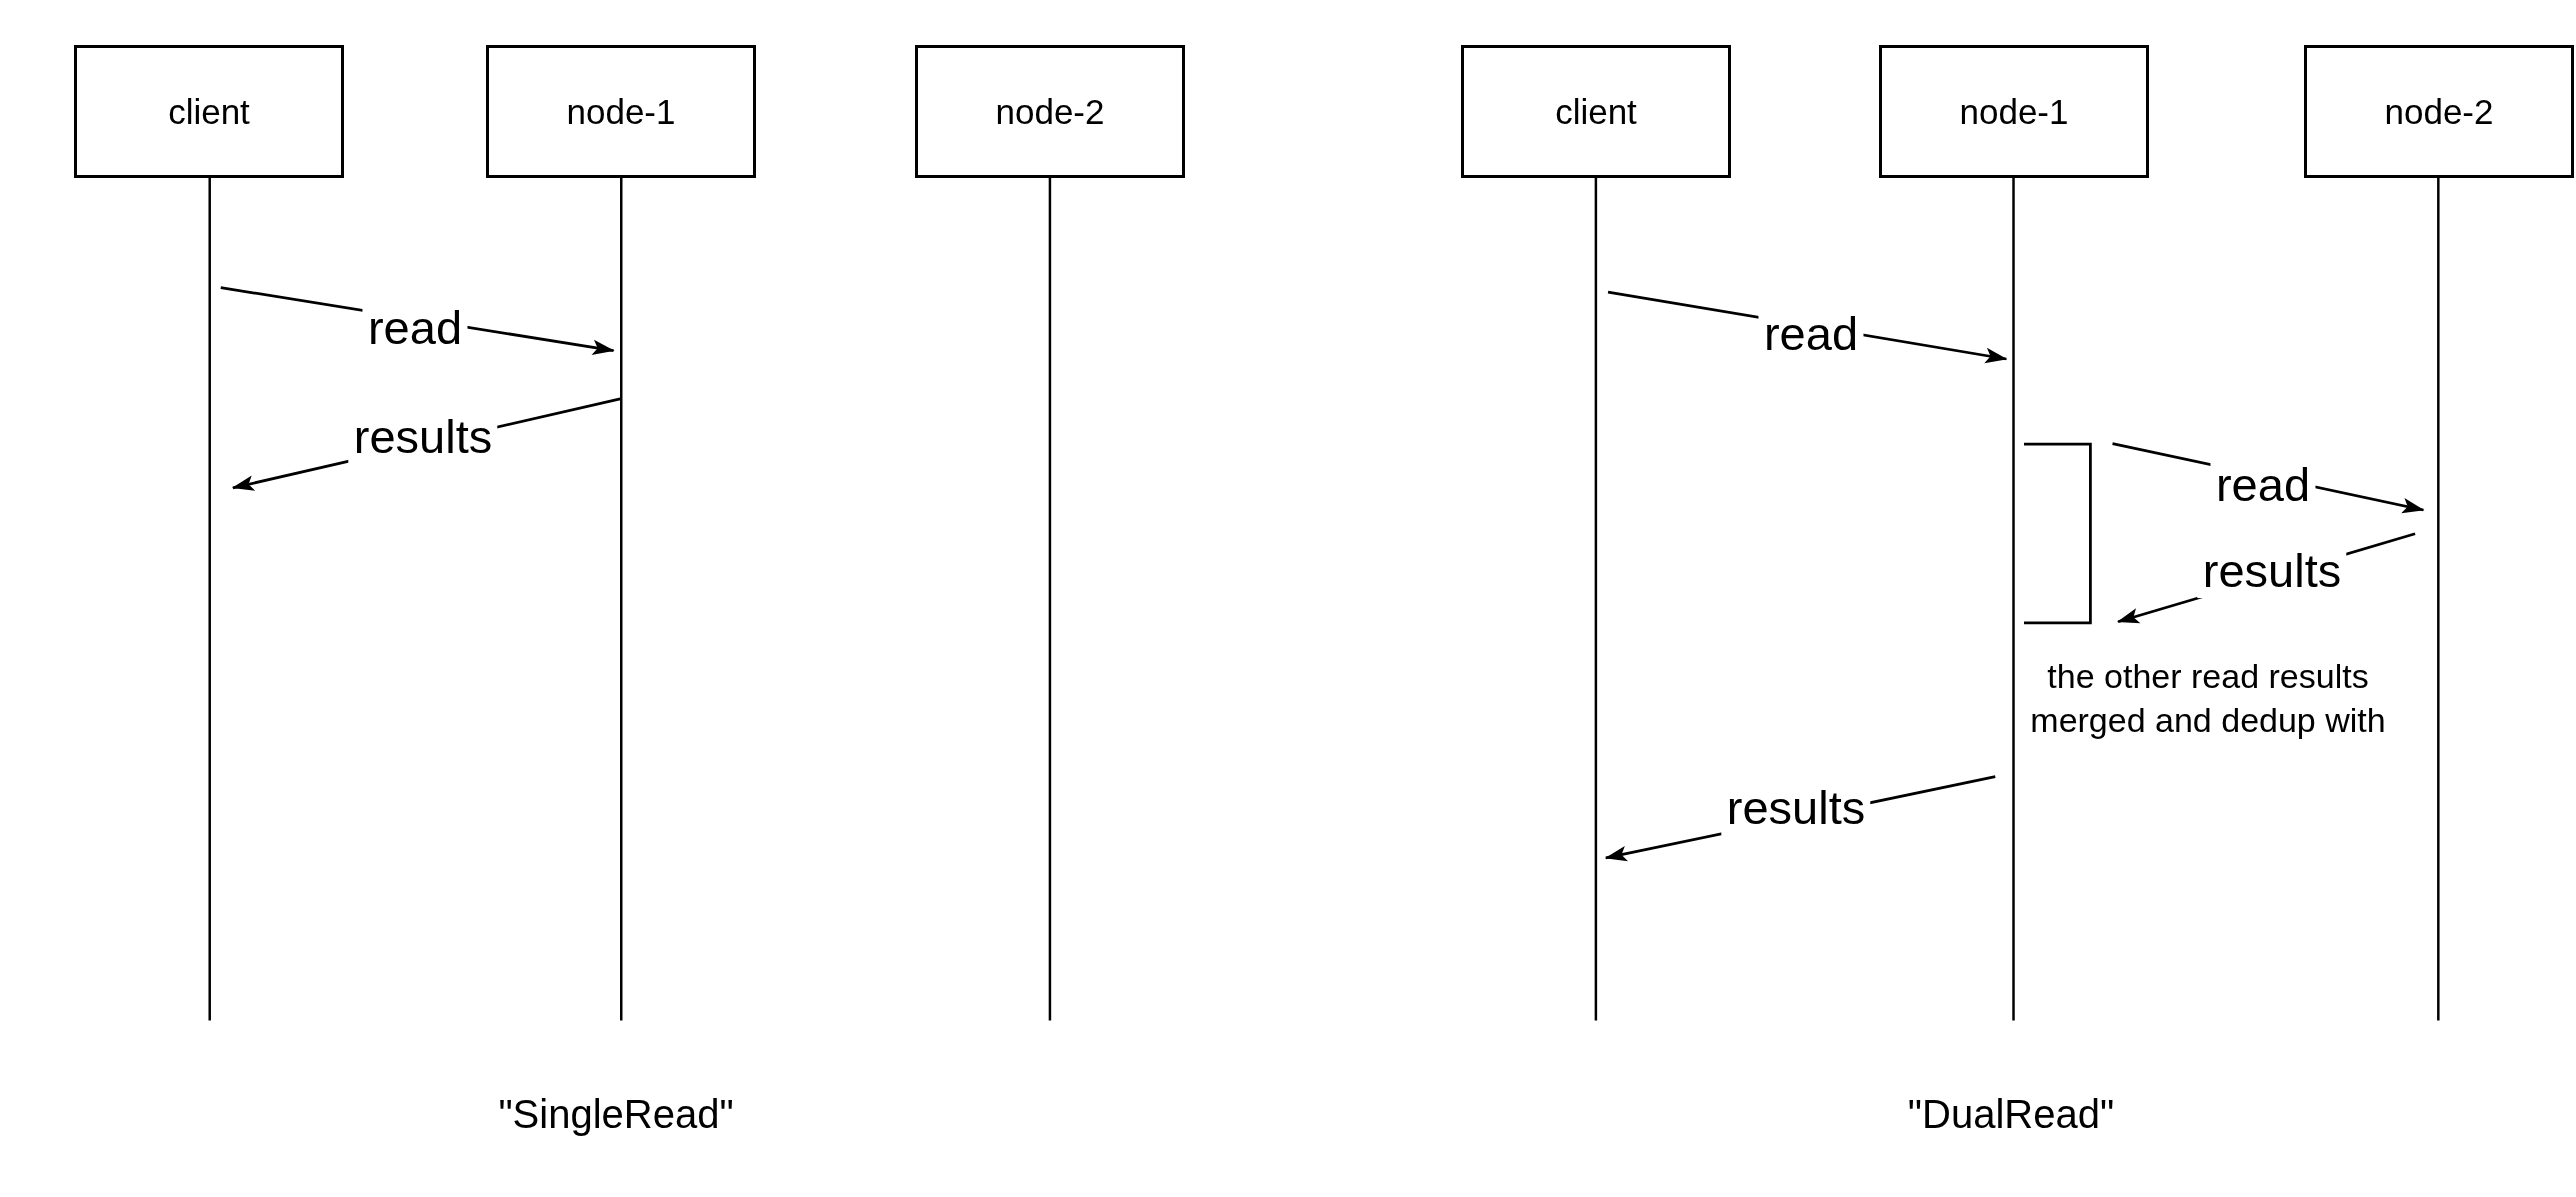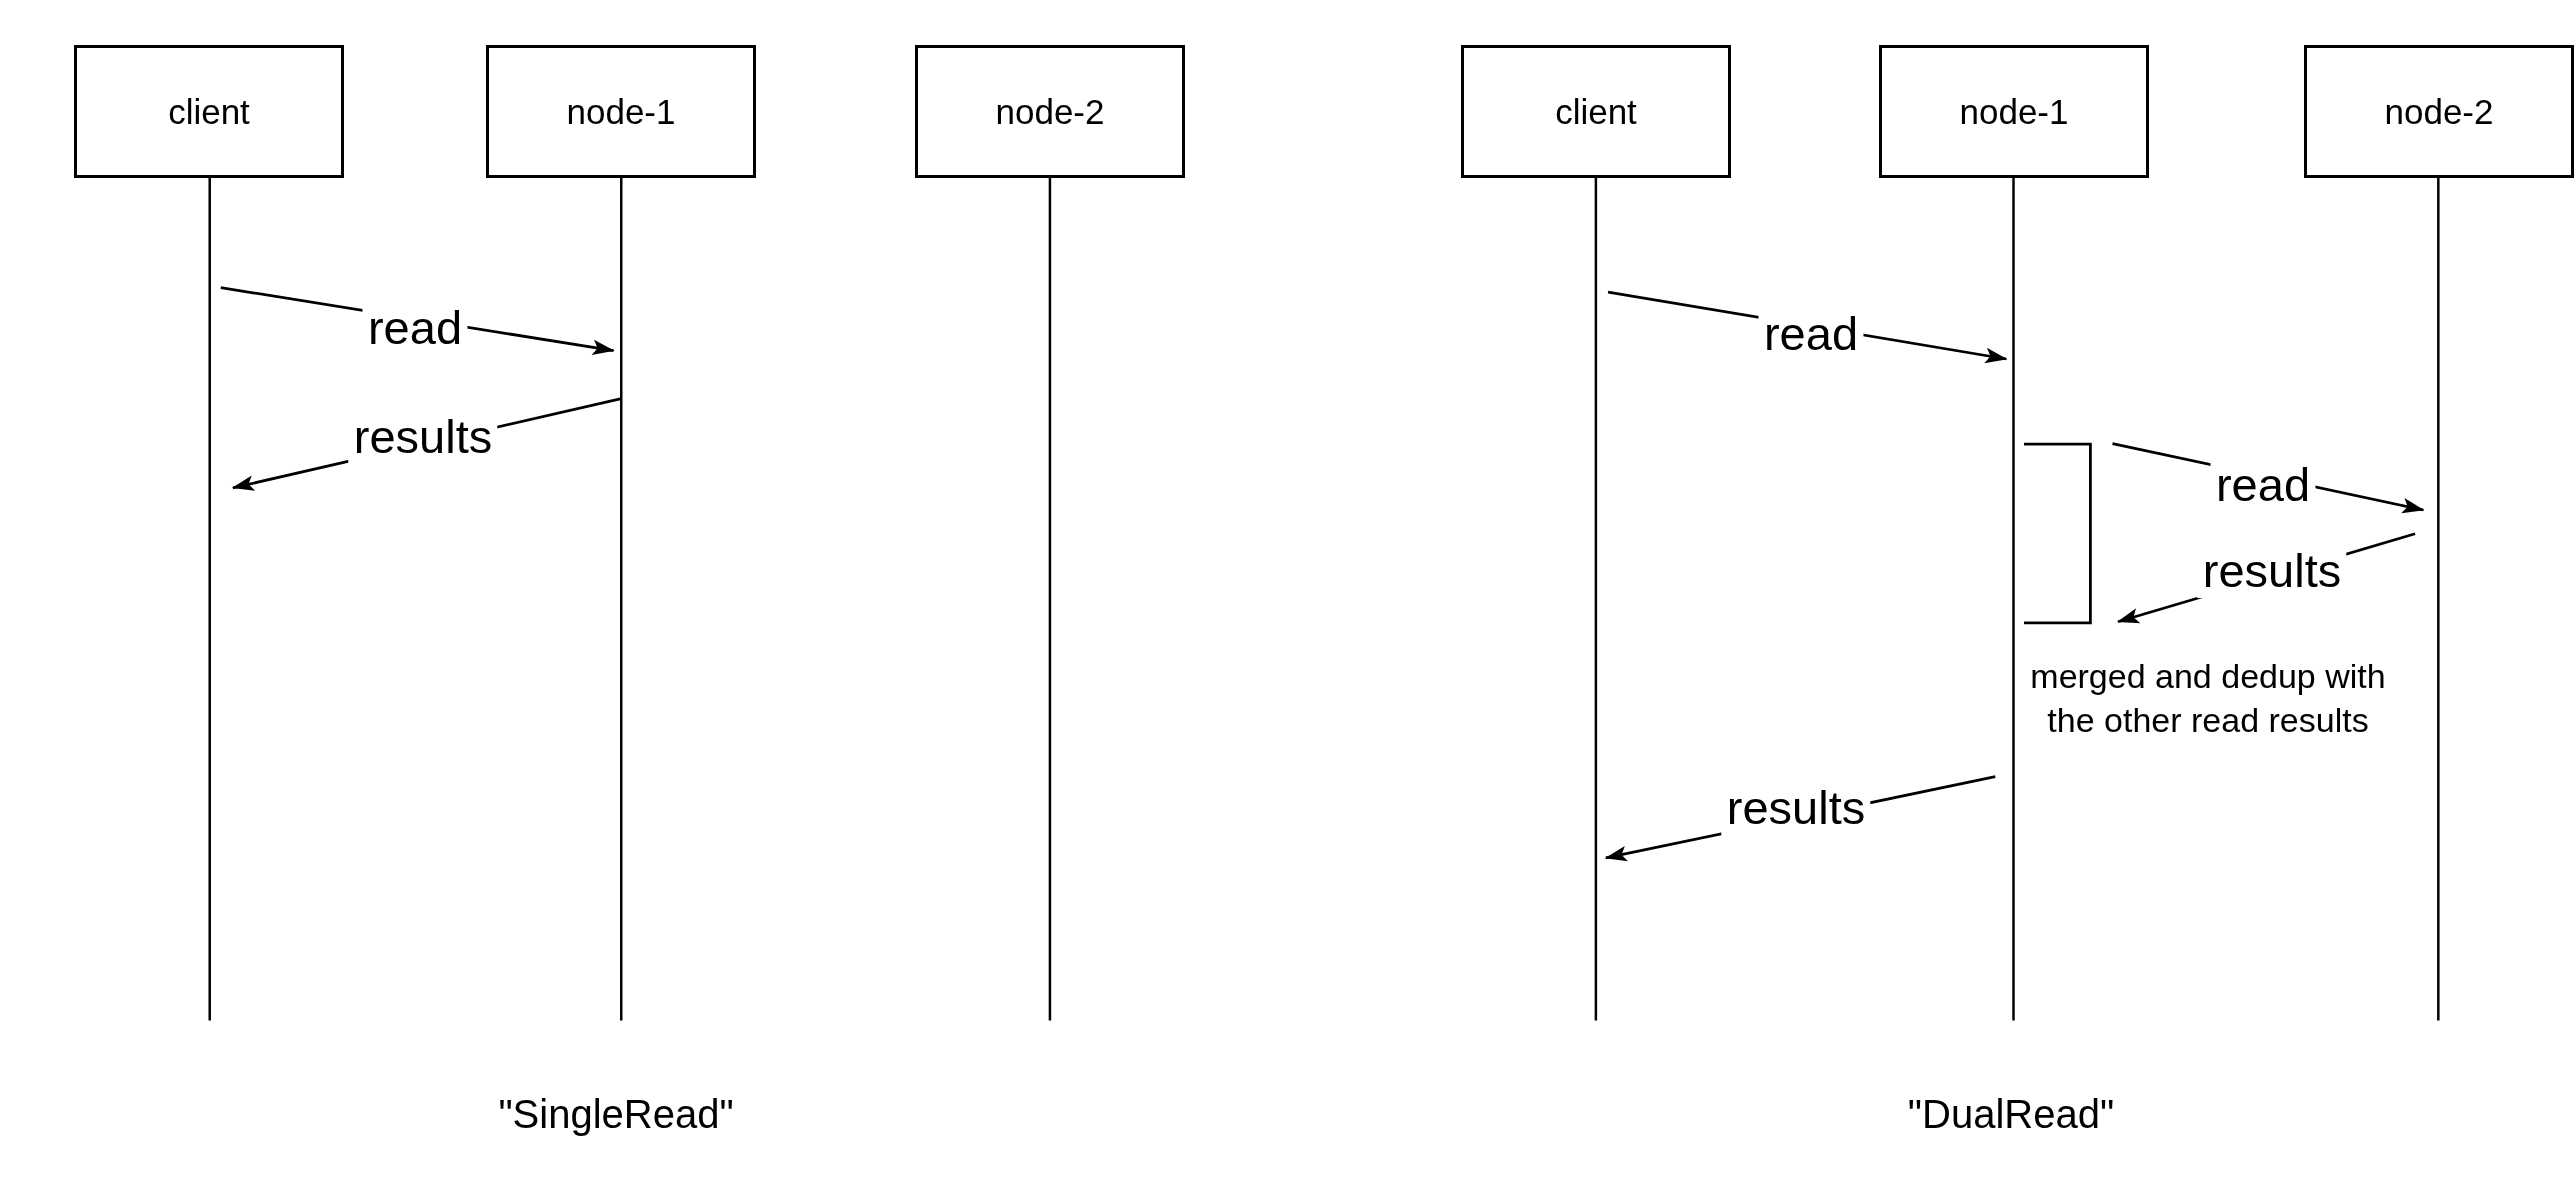--- a/index.html
+++ b/index.html
@@ -116,21 +116,21 @@
 
   <div class="msg-label" style="left:387px; top:328px;">read</div>
   <div class="msg-label" style="left:395px; top:437px;">results</div>
 
   <div class="msg-label" style="left:1783px; top:334px;">read</div>
   <div class="msg-label" style="left:2235px; top:485px;">read</div>
   <div class="msg-label" style="left:2244px; top:571px;">results</div>
   <div class="msg-label" style="left:1768px; top:808px;">results</div>
 
   <div class="note" style="left:2180px; top:654px;">
+    <div>the other read results</div>
     <div>merged and dedup with</div>
-    <div>the other read results</div>
   </div>
 
   <div class="caption" style="left:588px; top:1114px;">"SingleRead"</div>
   <div class="caption" style="left:1983px; top:1114px;">"DualRead"</div>
 
 </div>
 
 
 </body></html>

